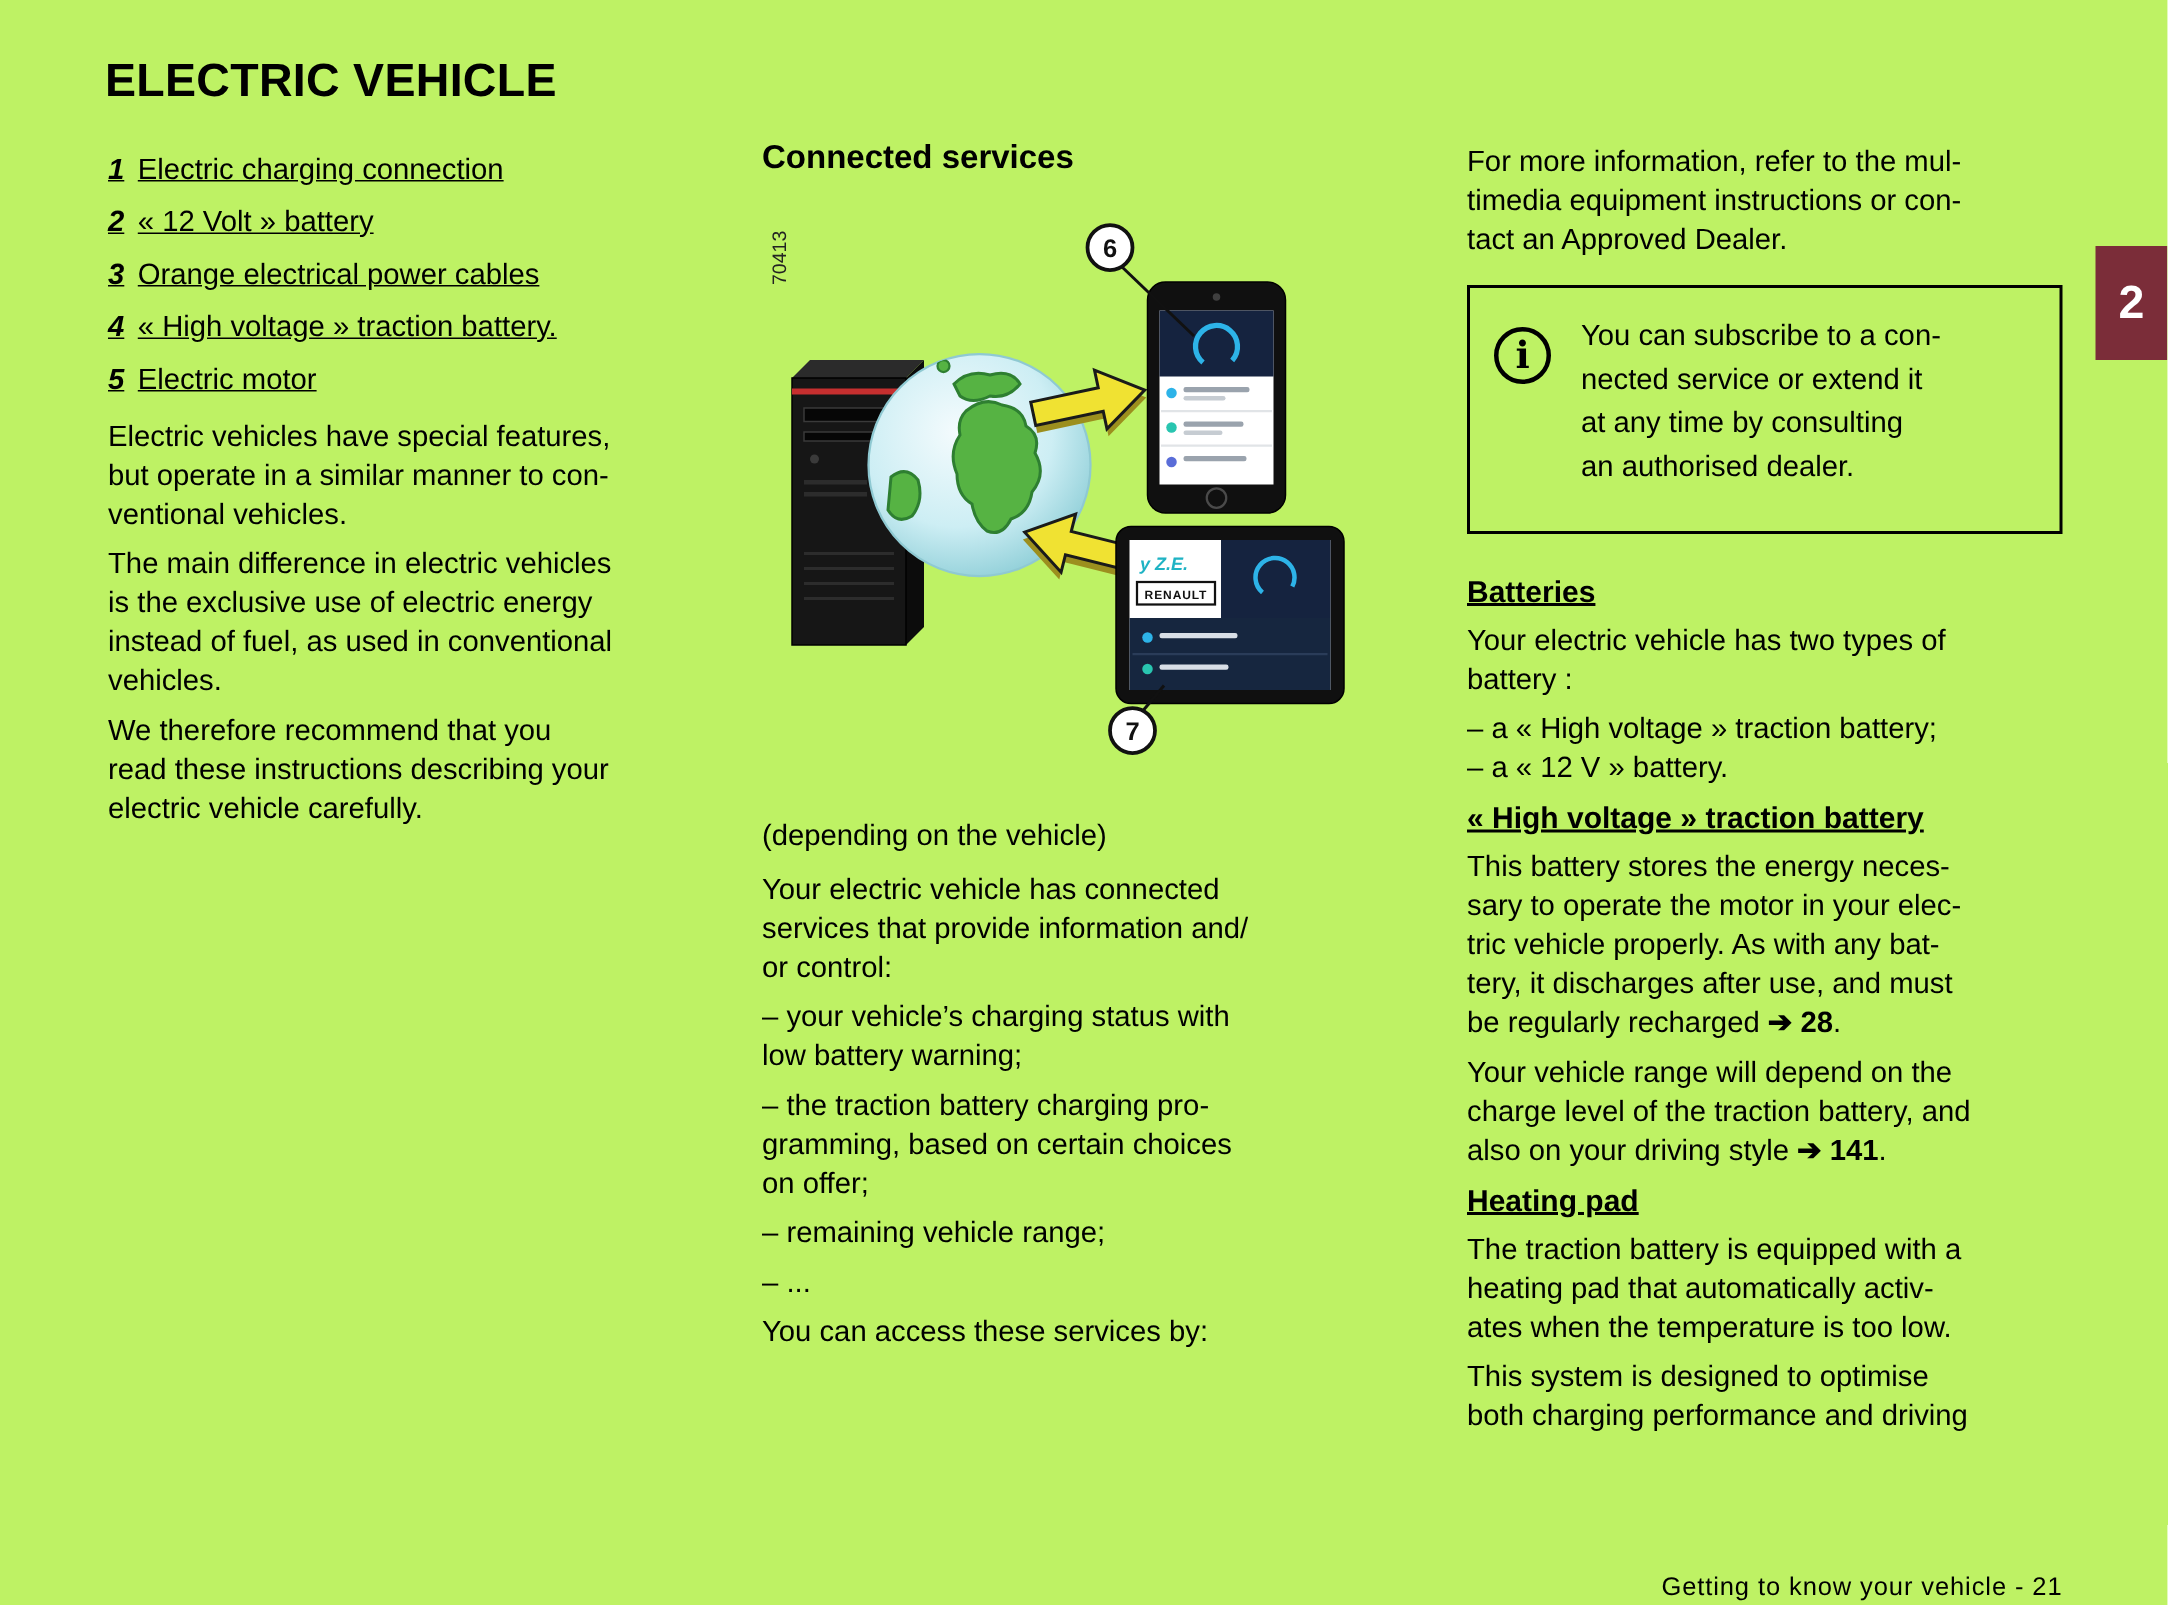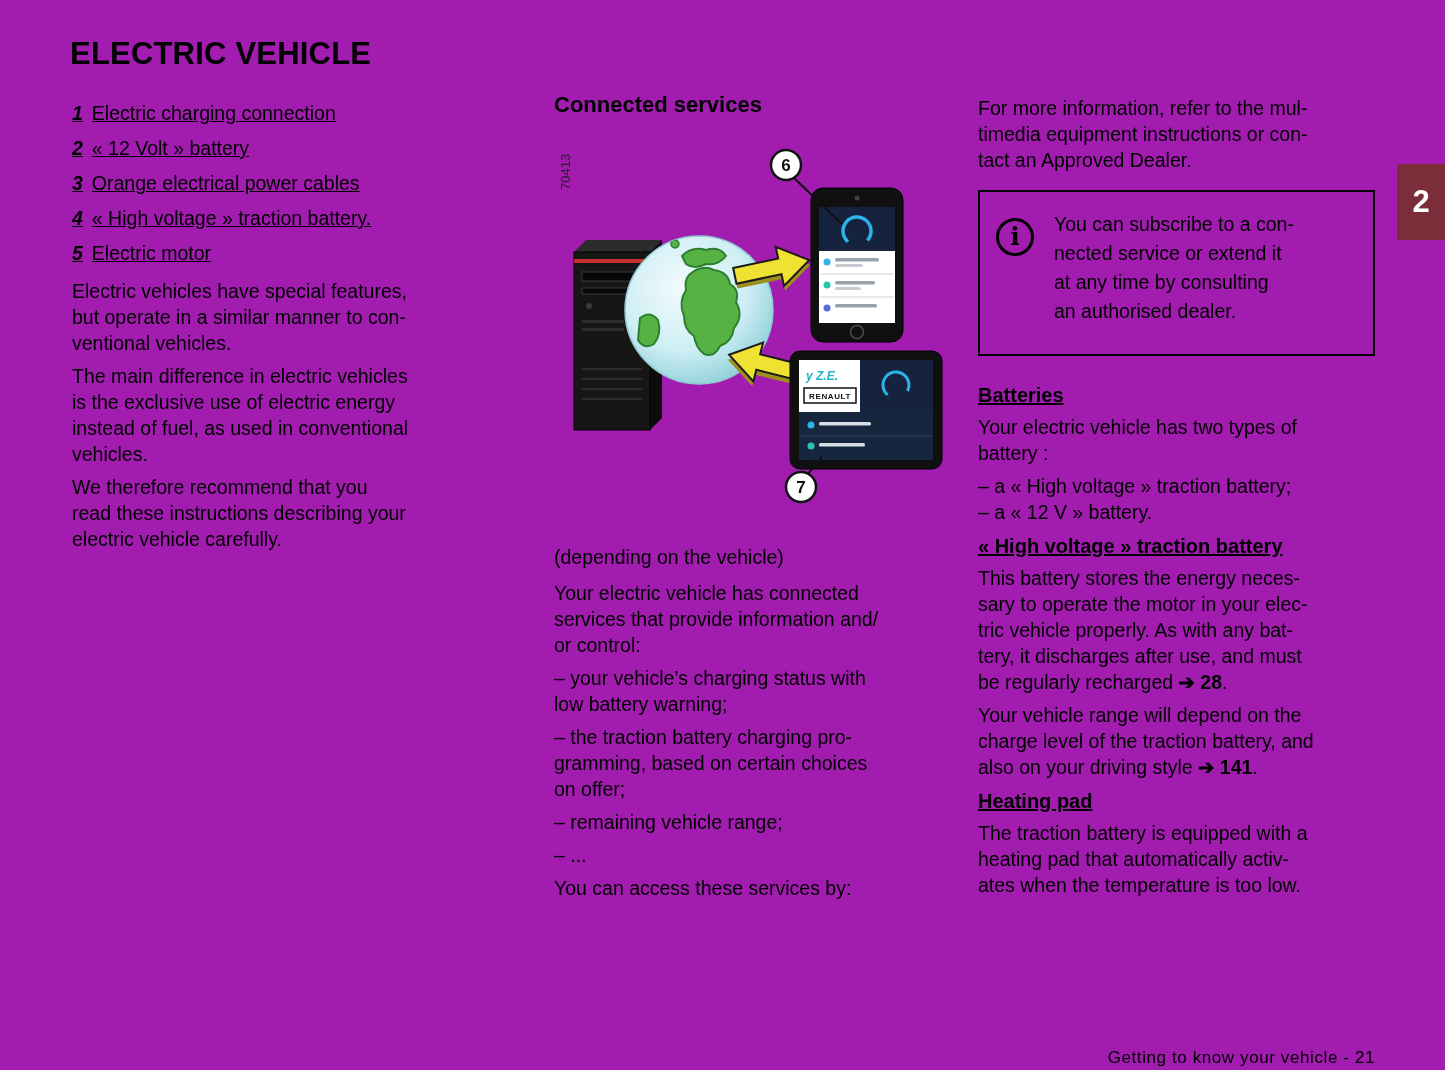--- a/index.html
+++ b/index.html
@@ -1,26 +1,26 @@
 <!DOCTYPE html>
 <html><head>
 <meta charset="utf-8">
 <style>
   * { margin:0; padding:0; box-sizing:border-box; }
   html,body { background:#ffffff; font-family:"Liberation Sans", sans-serif; color:#000; }
-  .page { position:relative; width:1445px; height:1070px; background:#a21caf; overflow:hidden; }
+  .page { position:relative; width:1445px; height:1070px; background:#bef264; overflow:hidden; }
 
   .page-title { position:absolute; left:70px; top:36px; font-size:31px; font-weight:700; letter-spacing:0.2px; }
 
   .section-tab { position:absolute; left:1397px; top:164px; width:48px; height:76px; background:#7b2d39;
     color:#fff; font-size:31px; font-weight:700; display:flex; align-items:center; justify-content:center; }
 
   .col { position:absolute; font-size:19.5px; line-height:26px; }
   .col-left  { left:72px;  top:100px; width:402px; }
-  .col-mid   { left:554px; top:92px;  width:392px; }
+  .col-mid   { left:508px; top:92px;  width:392px; }
   .col-right { left:978px; top:95px;  width:397px; }
 
   .num-list { list-style:none; }
   .num-list li { margin-bottom:9px;text-decoration:underline; }
   .item-num { font-weight:700; font-style:italic; margin-right:9px; }
 
   .para { white-space:pre-line; margin:0 0 7px 0; }
   .p-gap { margin-top:12px; }
 
   .mid-heading { font-size:22px; font-weight:700; margin-bottom:20px; }
@@ -218,17 +218,19 @@
 tery, it discharges after use, and must
 be regularly recharged </span><span class="bold">➔ 28</span><span>.</span></p>
     <p class="para"><span>Your vehicle range will depend on the
 charge level of the traction battery, and
 also on your driving style </span><span class="bold">➔ 141</span><span>.</span></p>
 
     <h3 class="subhead">Heating pad</h3>
     <p class="para">The traction battery is equipped with a
 heating pad that automatically activ-
 ates when the temperature is too low.</p>
+    <p class="para">This system is designed to optimise
+both charging performance and driving</p>
   </div>
 
   <div class="footer">Getting to know your vehicle - 21</div>
 
 </div>
 
 </body></html>

